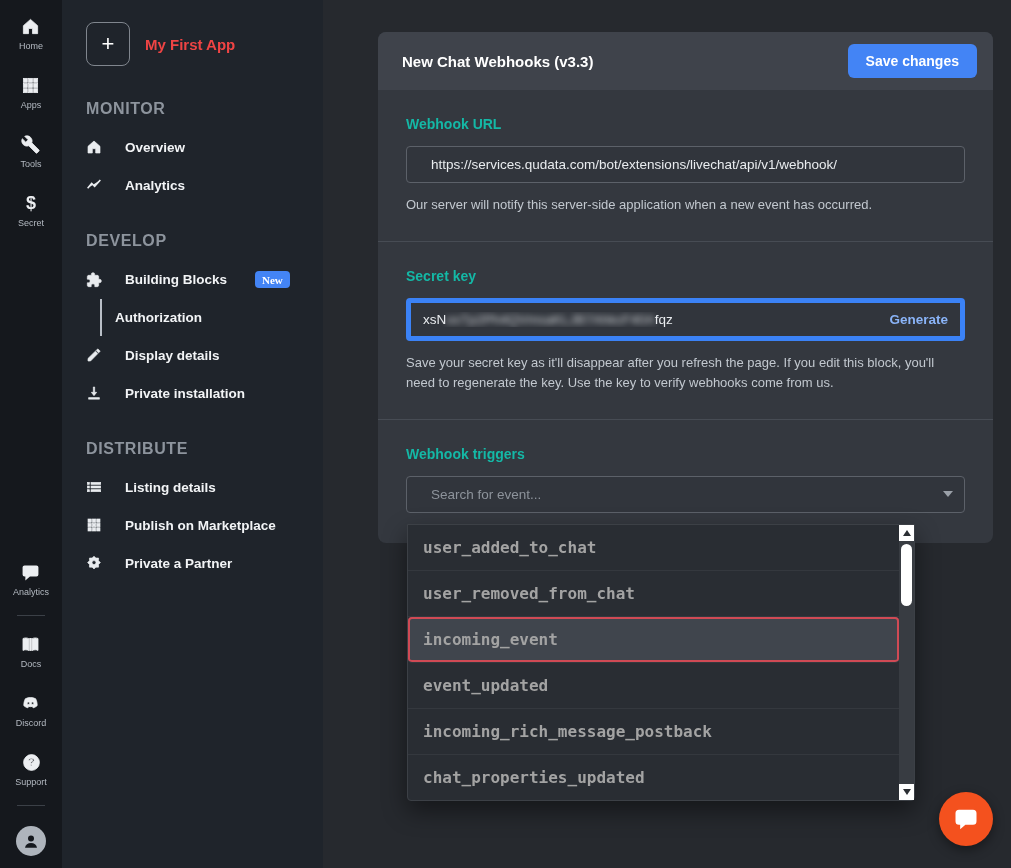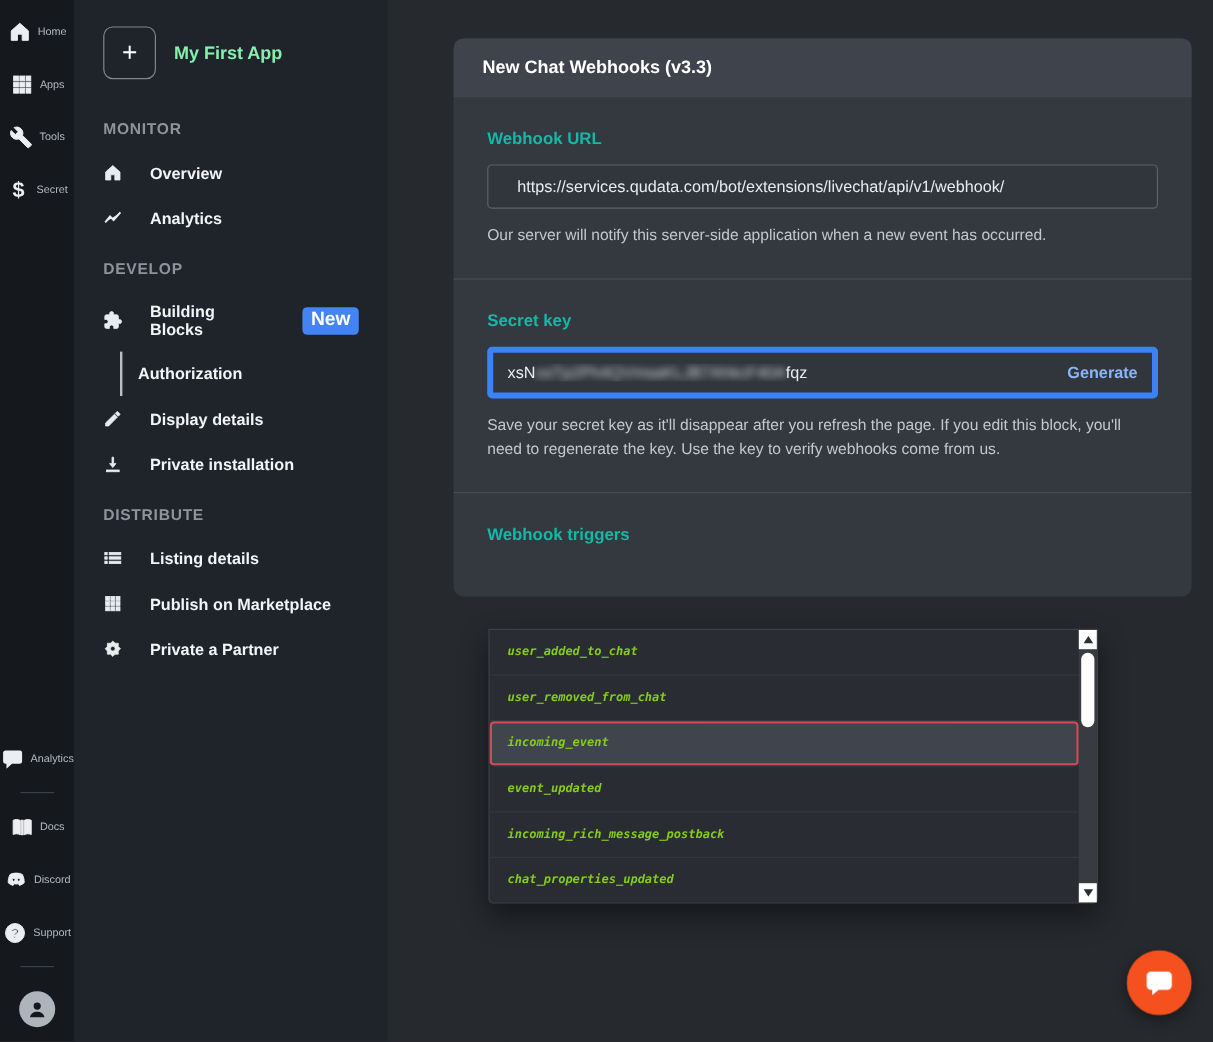--- a/index.html
+++ b/index.html
@@ -16,21 +16,21 @@
   }
   .app{display:flex;width:100%;height:100%;}
 
   
   .rail{
     width:62px;background:#15181d;flex:0 0 62px;
     display:flex;flex-direction:column;align-items:center;
     padding:16px 0 12px;
   }
   .rail-item{
-    display:flex;flex-direction:row;align-items:center;gap:5px;
+    display:flex;flex-direction:column;align-items:center;gap:5px;
     margin-bottom:24px;cursor:pointer;color:#eceef1;
   }
   .rail-item .ric{width:20px;height:20px;display:flex;align-items:center;justify-content:center;}
   .rail-item svg{width:19px;height:19px;fill:#eceef1;stroke:#eceef1;}
   .rail-glyph{font-size:18px;font-weight:bold;line-height:19px;color:#eceef1;}
   .rail-label{font-size:9px;color:#b4bac2;}
   .rail-spacer{flex:1;}
   .rail-divider{width:28px;height:1px;background:#3b4047;margin:-6px 0 18px;}
   .rail-avatar{
     width:30px;height:30px;border-radius:50%;background:#aeb4bc;
@@ -42,34 +42,34 @@
   .sidebar{
     width:261px;flex:0 0 261px;background:#1f242b;
     padding:22px 0 0;overflow:hidden;
   }
   .app-header{display:flex;align-items:center;gap:15px;padding:0 24px;margin-bottom:34px;}
   .add-app-btn{
     width:44px;height:44px;border:1px solid #80868e;border-radius:8px;
     background:transparent;color:#fff;font-size:22px;font-weight:normal;
     cursor:pointer;display:flex;align-items:center;justify-content:center;
   }
-  .app-name{font-weight:bold;font-size:15px;color:#86efac;}
+  .app-name{font-weight:bold;font-size:15px;color:#ef4444;}
   .section-title{
-    font-size:13px;font-weight:bold;letter-spacing:.6px;color:#8d949d;
-    padding:0 24px;margin:15px 0 10px;
+    font-size:16px;font-weight:bold;letter-spacing:.6px;color:#8d949d;
+    padding:0 24px;margin:28px 0 10px;
   }
   .nav-item{
     display:flex;align-items:center;gap:23px;
     padding:11px 24px;font-weight:bold;font-size:13.5px;color:#f2f4f6;cursor:pointer;
   }
   .nav-item .nic{width:16px;height:16px;display:flex;align-items:center;justify-content:center;}
   .nav-item svg{width:16px;height:16px;fill:#e9ecef;stroke:#e9ecef;}
   .badge-new{
-    background:var(--accent-blue);color:#fff;font-size:16px;font-weight:bold;
-    padding:2.5px 7px;border-radius:4px;margin-left:5px;
+    background:var(--accent-blue);color:#fff;font-size:11px;font-weight:bold;
+    padding:2.5px 7px;border-radius:4px;margin-left:5px;font-family:Liberation Serif, serif;
   }
   .nav-sub{
     margin-left:38px;padding:11px 0 11px 13px;
     border-left:2px solid #b9bfc7;
     font-weight:bold;font-size:13.5px;color:#f2f4f6;cursor:pointer;
   }
 
   
   .main{flex:1;position:relative;background:#26292e;}
   .card{
@@ -117,23 +117,22 @@
 
   
   .dropdown{
     position:absolute;left:84px;top:524px;width:508px;z-index:5;
     background:#292d33;border:1px solid #3c4046;border-radius:0 0 4px 4px;
     display:flex;box-shadow:0 10px 24px rgba(0,0,0,.45);
   }
   .dd-list{flex:1;}
   .dd-item{
     padding:13px 15px;font-family:"DejaVu Sans Mono",monospace;
-    font-weight:bold;font-size:10px;color:#84cc16;cursor:pointer;
+    font-weight:bold;font-size:16px;color:#a3a3a3;cursor:pointer;
     border-bottom:1px solid #34383e;
-    font-style:italic;
   }
   .dd-item:last-child{border-bottom:none;}
   .dd-item.selected{
     background:#40454d;border-radius:4px;
     box-shadow:inset 0 0 0 2px var(--highlight-red);
   }
   .dd-scroll{
     width:15px;flex:0 0 15px;background:#383c42;
     display:flex;flex-direction:column;align-items:center;
   }
@@ -349,39 +348,44 @@
           </svg>
       </span>
       <span>Private a Partner</span>
     </div>
   </aside>
 
   <main class="main">
     <div class="card">
       <div class="card-header">
         <h2 class="card-title">New Chat Webhooks (v3.3)</h2>
+        <button class="save-btn">Save changes</button>
       </div>
       <div class="card-body">
 
         <div class="field-label">Webhook URL</div>
         <input class="text-input" type="text" value="https://services.qudata.com/bot/extensions/livechat/api/v1/webhook/" style="">
         <div class="help">Our server will notify this server-side application when a new event has occurred.</div>
 
         <div class="divider"></div>
 
         <div class="field-label">Secret key</div>
         <div class="secret-box">
           <span class="secret-text"><span>xsN</span><span class="secret-blur">osTp2Ph4QVmsaKLJB7AhkcF40A</span><span>fqz</span></span>
           <span class="generate-link">Generate</span>
         </div>
         <div class="help">Save your secret key as it'll disappear after you refresh the page. If you edit this block, you'll need to regenerate the key. Use the key to verify webhooks come from us.</div>
 
         <div class="divider"></div>
 
         <div class="field-label">Webhook triggers</div>
+        <div class="search-wrap">
+          <input class="text-input search-input" type="text" placeholder="Search for event..." style="">
+          <span class="chevron-down"></span>
+        </div>
 
       </div>
     </div>
 
     <div class="dropdown">
       <div class="dd-list">
         <div class="dd-item">user_added_to_chat</div>
         <div class="dd-item">user_removed_from_chat</div>
         <div class="dd-item selected">incoming_event</div>
         <div class="dd-item">event_updated</div>

